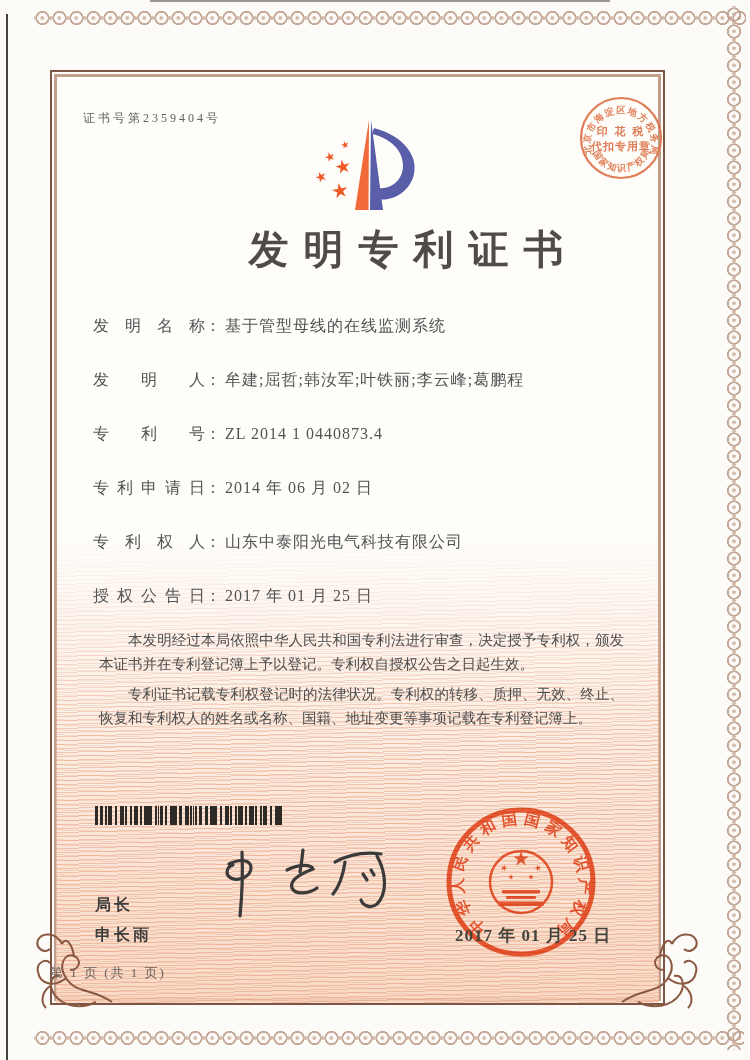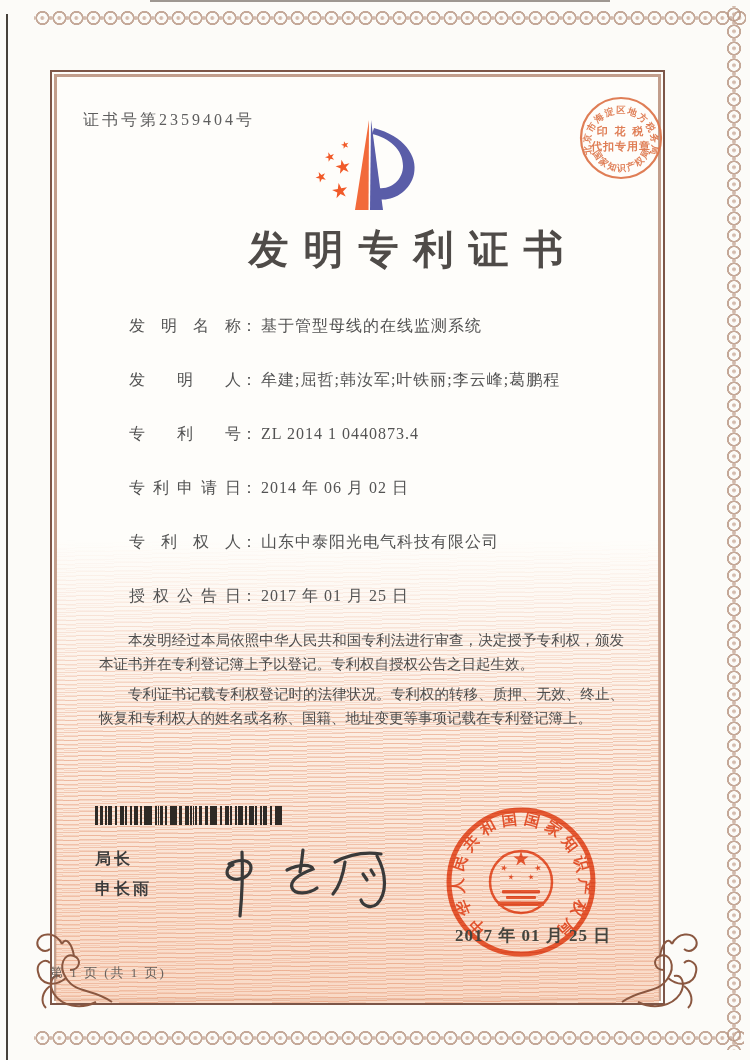--- a/index.html
+++ b/index.html
@@ -55,52 +55,52 @@
     position:absolute;inset:0;
     background-image:
       repeating-linear-gradient(178.5deg, rgba(226,140,102,.40) 0 1px, rgba(255,255,255,0) 1px 4px),
       repeating-linear-gradient(181.5deg, rgba(226,140,102,.22) 0 1px, rgba(255,255,255,0) 1px 5px);
     -webkit-mask-image:linear-gradient(180deg, transparent 0%, #000 45%, #000 100%);
     mask-image:linear-gradient(180deg, transparent 0%, #000 45%, #000 100%);
   }
 
   .cert-no{
     position:absolute;left:83px;top:110px;z-index:3;
-    font-size:16px;letter-spacing:3px;color:#5e5e5e;
+    font-size:12px;letter-spacing:3px;color:#5e5e5e;
   }
   .logo{position:absolute;left:314px;top:116px;z-index:3;}
   .tax-stamp{position:absolute;left:575px;top:92px;z-index:3;opacity:.92;}
 
   .title{
     position:absolute;left:50px;top:222px;width:712px;z-index:3;
     text-align:center;font-size:40px;font-weight:600;color:#4f4b48;
     letter-spacing:15px;text-indent:15px;
   }
 
   .fields{position:absolute;left:93px;top:316px;width:540px;z-index:3;}
   .frow{display:flex;align-items:baseline;height:54px;font-size:16px;color:#535353;}
-  .flabel{display:inline-block;width:112px;text-align:justify;text-align-last:justify;margin-left:36px;}
+  .flabel{display:inline-block;width:112px;text-align:justify;text-align-last:justify;}
   .fcolon{margin:0 4px 0 0;}
   .fvalue{letter-spacing:1px;white-space:nowrap;}
 
   .paras{
     position:absolute;left:93px;top:622px;width:537px;z-index:3;
     font-size:14.5px;line-height:24px;color:#4c4c4c;text-align:justify;
   }
   .paras p{margin:6px;text-indent:2em;}
 
   .barcode{
     position:absolute;left:95px;top:806px;width:188px;height:19px;z-index:3;
     background-image:
       repeating-linear-gradient(90deg,#2e2a26 0 2px,rgba(0,0,0,0) 2px 5px),
       repeating-linear-gradient(90deg,#2e2a26 0 3px,rgba(0,0,0,0) 3px 13px),
       repeating-linear-gradient(90deg,#2e2a26 0 1px,rgba(0,0,0,0) 1px 7px);
   }
 
-  .signer{position:absolute;left:95px;top:844px;z-index:3;color:#3c3c3c;
+  .signer{position:absolute;left:95px;top:890px;z-index:3;color:#3c3c3c;
     font-size:16px;letter-spacing:3px;line-height:30px;font-weight:600;}
   .signature{position:absolute;left:195px;top:836px;z-index:4;}
 
   .seal{position:absolute;left:436px;top:797px;z-index:3;opacity:.92;mix-blend-mode:multiply;}
   .seal-date{
     position:absolute;left:455px;top:924px;z-index:5;
     font-size:17px;color:#45453e;letter-spacing:1px;font-weight:600;
   }
 
   .flourish{position:absolute;z-index:2;}

